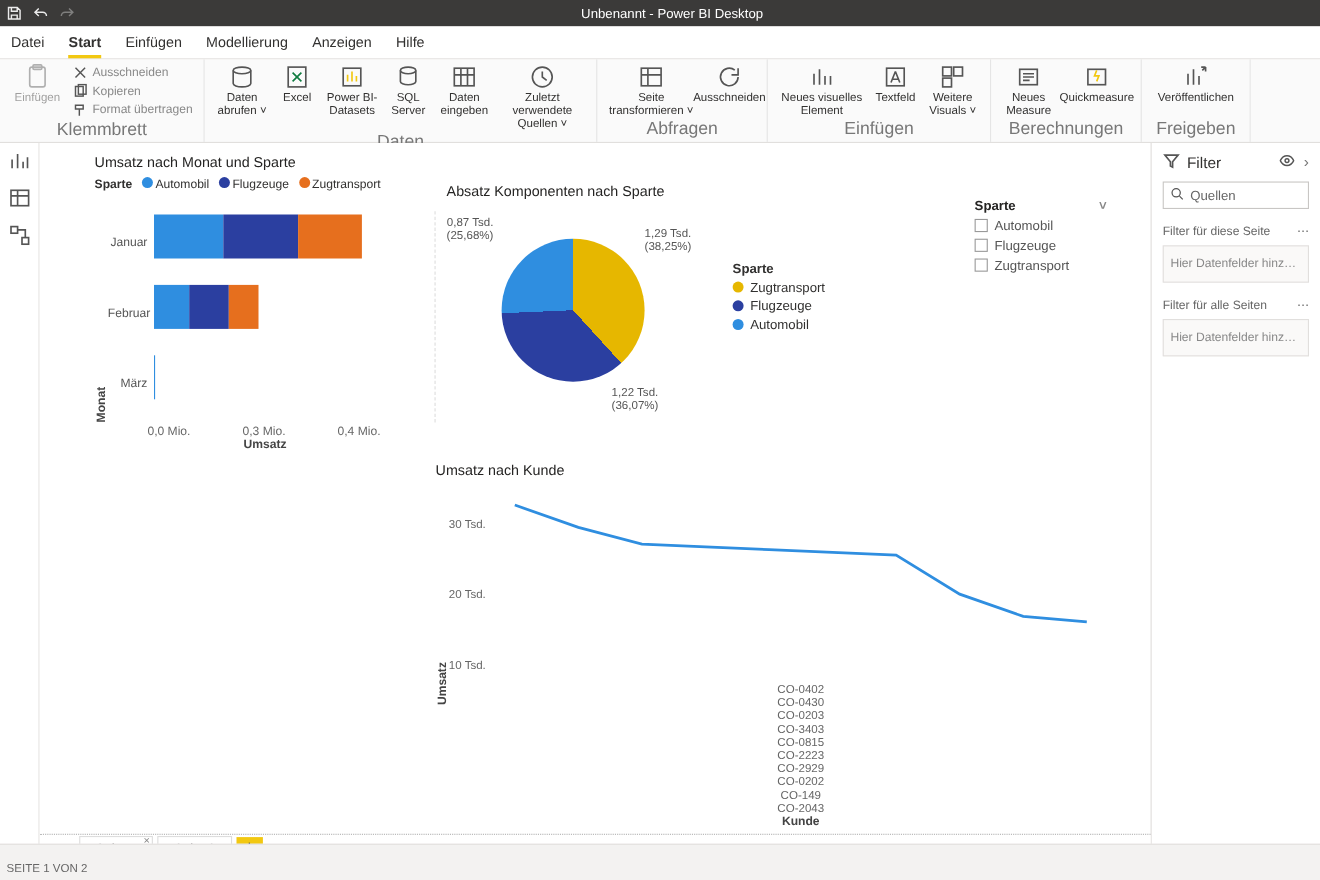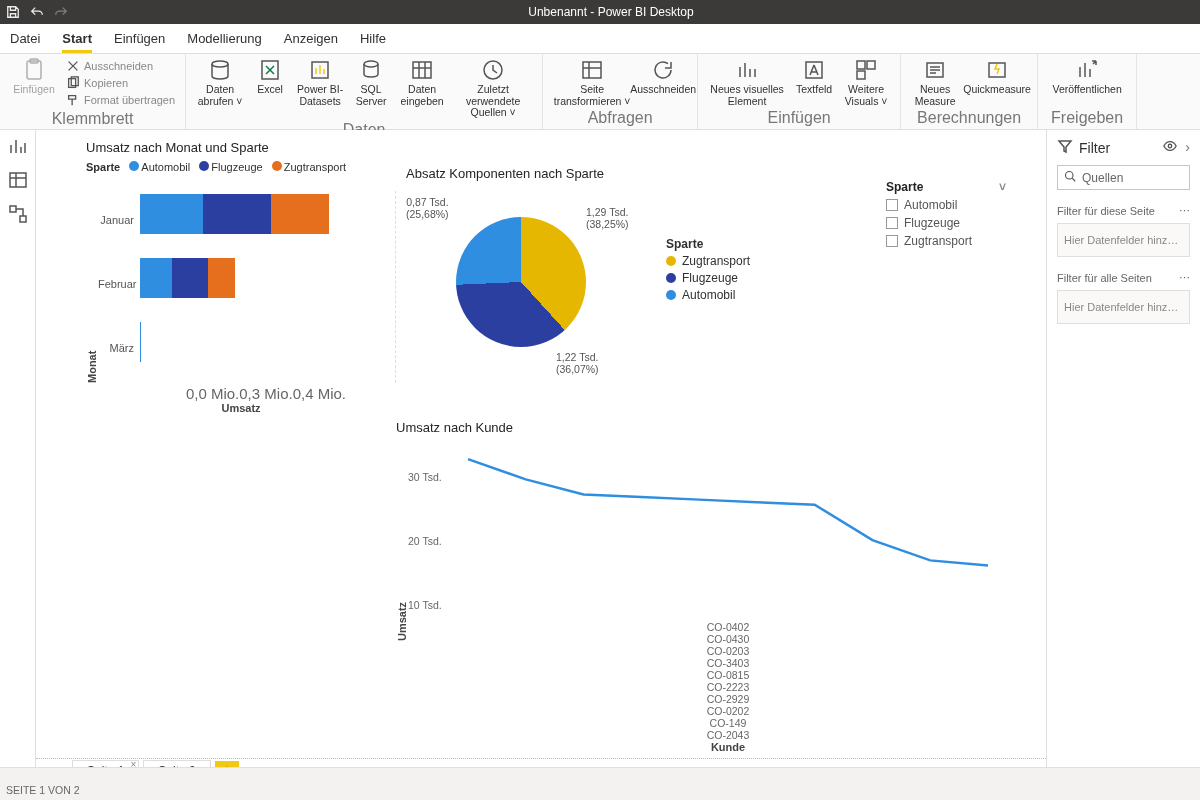--- a/index.html
+++ b/index.html
@@ -40,21 +40,21 @@
   
   .pie { width:130px; height:130px; border-radius:50%; background: conic-gradient(#e6b700 0 38.25%, #2b3fa0 38.25% 74.32%, #2f8ee0 74.32% 100%); position:relative; }
   .callout { position:absolute; font-size:10.5px; color:#555; line-height:1.1; white-space:nowrap; }
   .leg-row { display:flex; align-items:center; gap:6px; font-size:12px; margin:3px 0; }
   .sw { width:10px; height:10px; border-radius:50%; }
   
   .sb-row { display:flex; align-items:center; height:46px; }
   .sb-label { width:42px; text-align:right; font-size:11px; color:#555; padding-right:6px;margin-top:12px;}
   .sb-bar { display:flex; height:40px; }
   .sb-seg { height:100%; }
-  .axis-x { display:flex; justify-content:flex-end; font-size:15px; color:#666; padding:0 0 0 48px;}
+  .axis-x { display:flex; justify-content:space-between; font-size:11px; color:#666; padding:0 0 0 48px;}
   .axis-title { text-align:center; font-size:11px; color:#444; font-weight:600;}
   .y-title { writing-mode: vertical-rl; transform: rotate(180deg); font-size:11px; color:#444; font-weight:600; }
   
   .linechart { position:relative; height:200px; padding:0 0 0 40px;}
   .ytick { position:absolute; left:0; font-size:10.5px; color:#666; transform:translateY(-50%); }
   .xt { font-size:10.5px; color:#666; text-align:center; }
   
   .filters { position:absolute; right:0; top:130px; width:154px; bottom:24px; background:#fff; border-left:1px solid #e1dfdd; padding:8px 10px; }
   .filters .fhead { display:flex; align-items:center; gap:6px; font-size:14px; color:#323130; }
   .filters .actions { margin-left:auto; display:flex; gap:8px; color:#777;}

